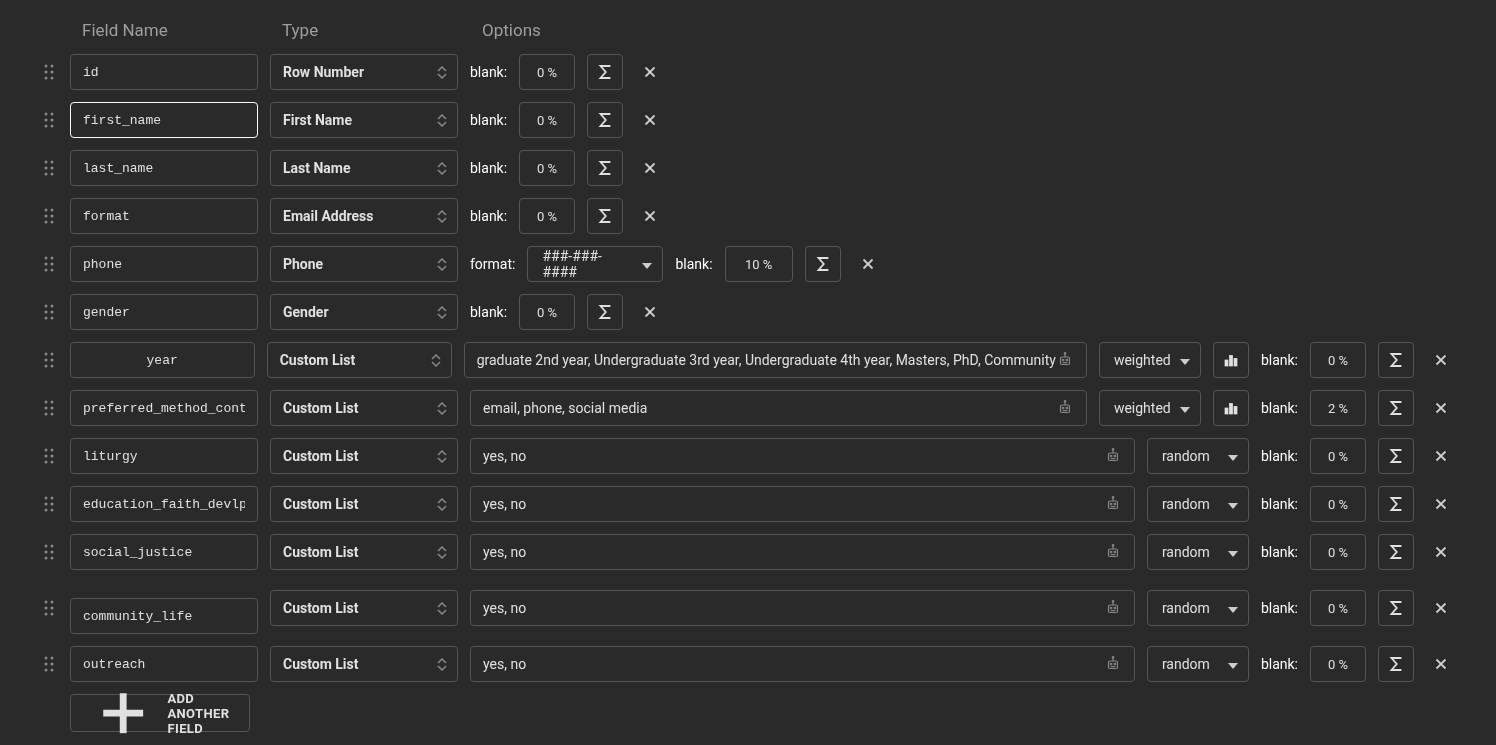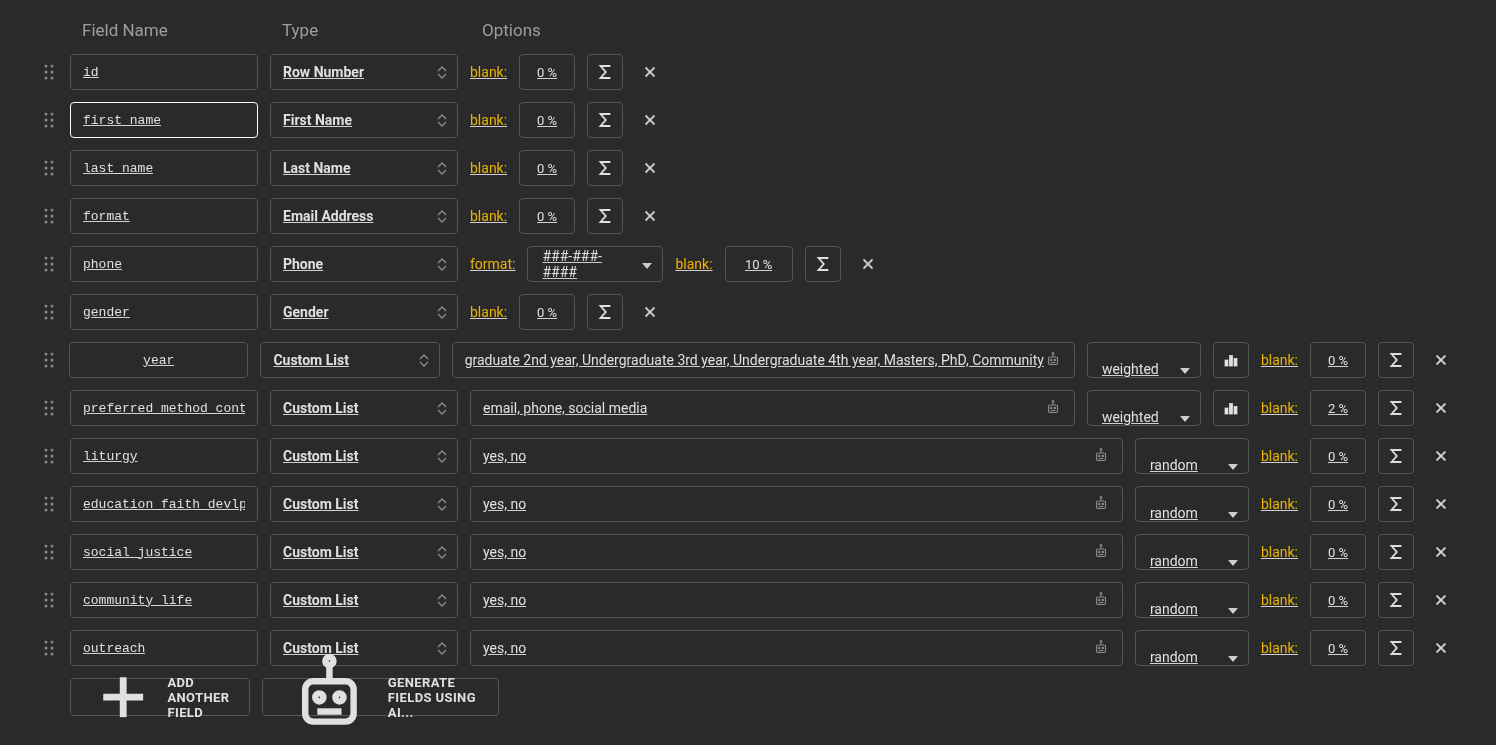--- a/index.html
+++ b/index.html
@@ -22,21 +22,20 @@
   }
   .h-drag { width: 18px; }
   .h-name { width: 188px; padding-left: 12px; }
   .h-type { width: 188px; padding-left: 12px; }
   .h-opts { padding-left: 12px; }
   .row {
     display: flex;
     align-items: center;
     gap: 12px;
     margin-bottom: 12px;
-    text-decoration: underline;
   }
   .drag {
     width: 18px;
     display: flex;
     justify-content: center;
     color: #888;
     cursor: grab;
   }
   .drag svg { width: 12px; height: 18px; }
   .input, .type-sel, .small-input, .dropdown, .icon-btn, .list-input, .btn {
@@ -58,35 +57,35 @@
   .type-sel {
     width: 188px;
     padding: 0 10px 0 12px;
     font-weight: 700;
     justify-content: space-between;
     cursor: pointer;
   }
   .updown { display:flex; flex-direction:column; gap:1px; color:#888; }
   .updown svg { width:10px; height:6px; }
   .opts { display:flex; align-items:center; gap:12px; flex:1; }
-  .lbl { color:#eab308; }
+  .lbl { color:#ffffff; }
   .small-input {
     width: 56px;
     justify-content: center;
     font-size: 13px;
     background: transparent;
   }
   .dropdown {
     padding: 0 10px 0 14px;
     gap: 8px;
     cursor: pointer;
     justify-content: space-between;
   }
   .dropdown.fmt { width: 136px; }
-  .dropdown.dist { width: 114px; align-items: flex-end; }
+  .dropdown.dist { width: 102px; }
   .dropdown .caret { color:#ccc; }
   .caret svg { width:10px; height:6px; }
   .icon-btn {
     width: 36px;
     justify-content: center;
     cursor: pointer;
   }
   .icon-btn svg { width:18px; height:18px; }
   .icon-plain {
     width: 30px;
@@ -728,21 +727,21 @@
         <div class="drag">
           <svg viewBox="0 0 12 18" fill="currentColor">
             <circle cx="3" cy="3" r="1.5"></circle>
             <circle cx="9" cy="3" r="1.5"></circle>
             <circle cx="3" cy="9" r="1.5"></circle>
             <circle cx="9" cy="9" r="1.5"></circle>
             <circle cx="3" cy="15" r="1.5"></circle>
             <circle cx="9" cy="15" r="1.5"></circle>
           </svg>
         </div>
-        <div class="input" style="overflow: hidden;">
+        <div class="input" style="overflow: hidden; margin-top: 16px;">
           <span style="white-space: nowrap; overflow: hidden;">community_life</span>
         </div>
         <div class="type-sel">
           <span>Custom List</span>
           <span class="updown">
             <svg viewBox="0 0 10 6" fill="none" stroke="currentColor" stroke-width="1.5">
               <polyline points="1,5 5,1 9,5"></polyline>
             </svg>
             <svg viewBox="0 0 10 6" fill="none" stroke="currentColor" stroke-width="1.5">
               <polyline points="1,1 5,5 9,1"></polyline>
@@ -850,25 +849,14 @@
       </div>
     </div>
   <div class="footer">
     <div class="btn">
       <svg viewBox="0 0 24 24" fill="none" stroke-width="2.4">
           <line x1="12" y1="5" x2="12" y2="19"></line>
           <line x1="5" y1="12" x2="19" y2="12"></line>
         </svg>
       <span>ADD ANOTHER FIELD</span>
     </div>
-    <div class="btn">
-      <svg viewBox="0 0 24 24" fill="none" stroke-width="1.6">
-          <rect x="6" y="8" width="12" height="10" rx="2"></rect>
-          <line x1="12" y1="4" x2="12" y2="8"></line>
-          <circle cx="12" cy="3" r="1"></circle>
-          <circle cx="9.5" cy="12" r="1"></circle>
-          <circle cx="14.5" cy="12" r="1"></circle>
-          <line x1="9" y1="15.5" x2="15" y2="15.5"></line>
-        </svg>
-      <span>GENERATE FIELDS USING AI...</span>
-    </div>
   </div>
 </div>
 
 </body></html>

